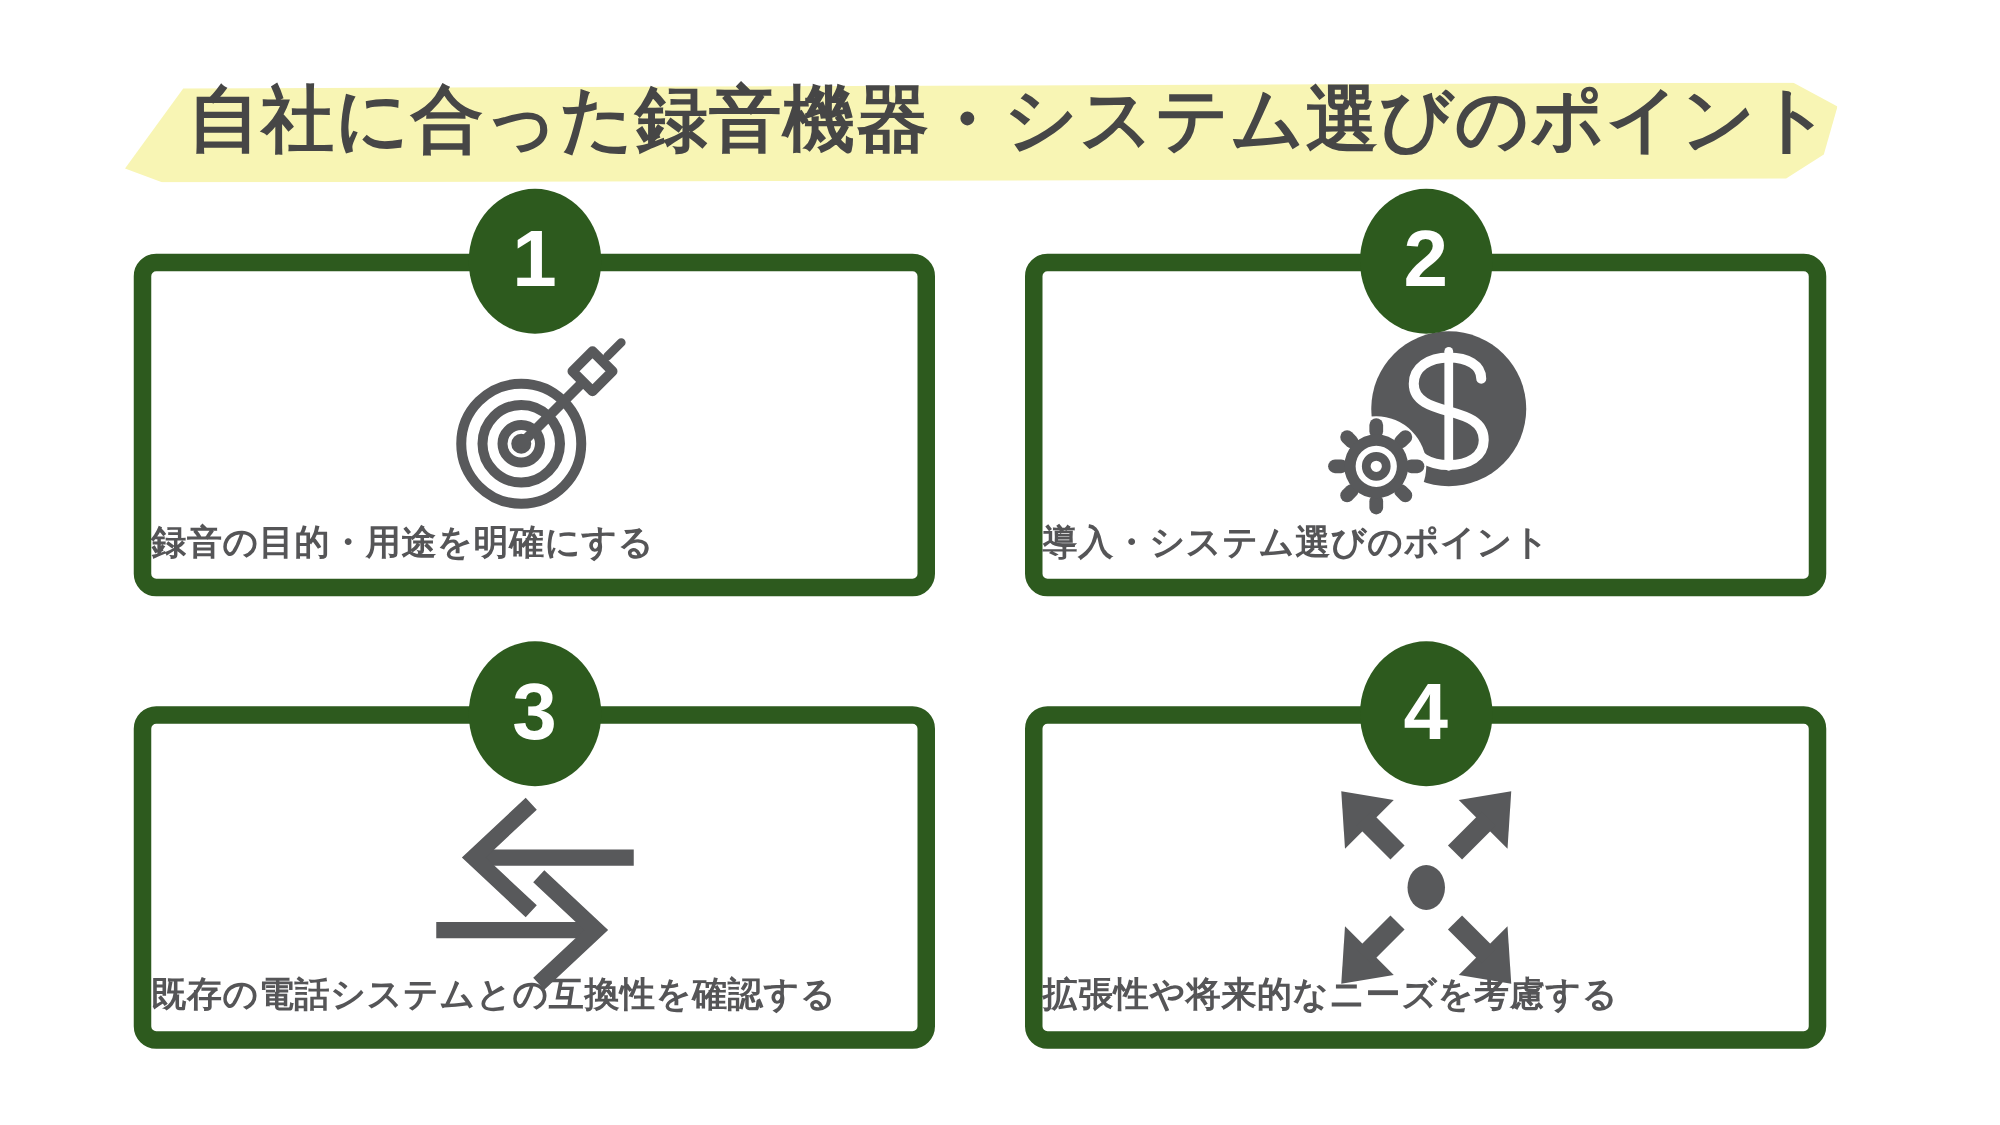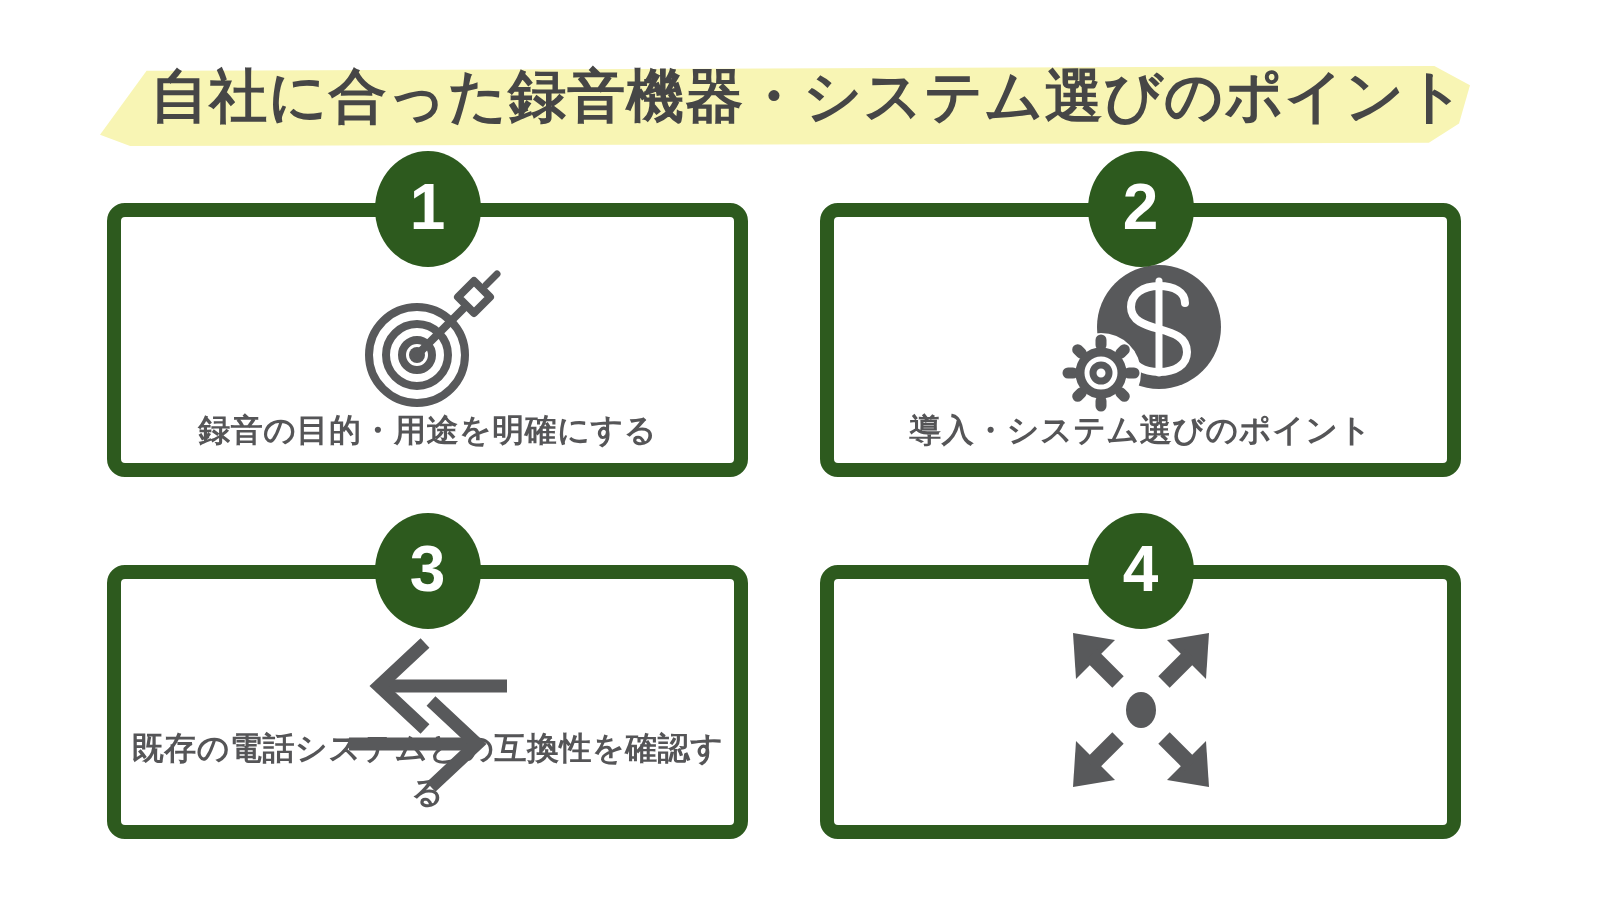--- a/index.html
+++ b/index.html
@@ -61,22 +61,21 @@
 
   .card-icon {
     position:absolute; left:50%; top:44px; transform:translateX(-50%);
     z-index:1;
   }
   .card3 .card-icon { top:56px; }
   .card4 .card-icon { top:46px; }
 
   .card-label {
     position:absolute; left:0; bottom:10px; width:100%;
-    text-align:center;
-    font-size:32px; font-weight:bold; color:#555557;
+    font-size:28px; font-weight:bold; color:#555557;
     letter-spacing:0.5px;
   }
 </style>
 </head>
 <body>
 
 <div class="canvas">
 
   <div class="title-highlight"></div>
   <h1 class="page-title">自社に合った録音機器・システム選びのポイント</h1>
@@ -161,15 +160,16 @@
             <line x1="30" y1="30" x2="57" y2="57" stroke="#58595b" stroke-width="16"></line>
           </g>
           <g transform="translate(160,170) scale(-1,-1)">
             <polygon points="12,8 54,15 15,54"></polygon>
             <line x1="30" y1="30" x2="57" y2="57" stroke="#58595b" stroke-width="16"></line>
           </g>
           <ellipse cx="80" cy="85" rx="15" ry="18"></ellipse>
         </g>
       </svg>
     </div>
+    <div class="card-label">拡張性や将来的なニーズを考慮する</div>
   </div>
 
 </div>
 
 </body></html>

